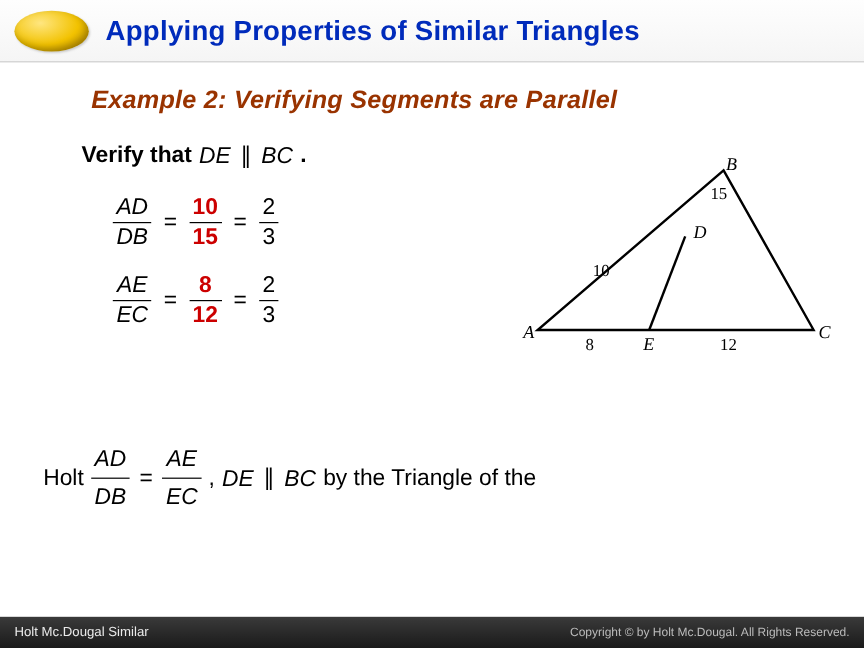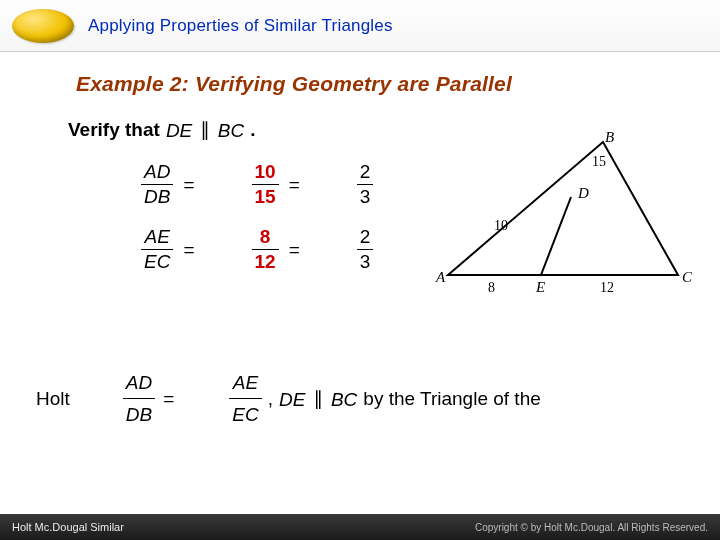--- a/index.html
+++ b/index.html
@@ -19,22 +19,22 @@
     position: relative;
   }
   .header-oval {
     width: 62px; height: 34px;
     border-radius: 50%;
     background: radial-gradient(ellipse at 35% 30%, #ffe680 0%, #f2c200 55%, #b38600 100%);
     box-shadow: inset -2px -3px 6px rgba(0,0,0,0.25), 1px 1px 2px rgba(0,0,0,0.2);
     flex-shrink: 0;
   }
   .header-title {
-    font-size: 17px;
-    font-weight: 400;
+    font-size: 23px;
+    font-weight: 700;
     color: #002bbb;
     margin-left: 14px;
     letter-spacing: 0.2px;
   }
   .subtitle-wrap {
     margin: 20px 40px 0 76px;
   }
   .subtitle {
     font-size: 21px;
     font-weight: 900;
@@ -50,21 +50,21 @@
     font-size: 19px;
     font-weight: bold;
     display: flex; align-items: center; gap: 6px; margin-left: 32px;
   }
   .seg { display:inline-flex; align-items:center; font-style:italic; font-weight:normal; line-height:0.7;}
   .seg .bar { border-top:1.5px solid #000; width:100%; height:0;}
   .seg .txt { font-size:19px; padding-top:2px;}
   .parallel { font-size:19px; padding:0 2px; font-weight:normal;}
   .eq-block { margin: 20px 0 0 58px; }
   .frac-row { display:flex; align-items:center; gap:8px; margin-bottom:18px; font-size:19px; }
-  .frac { display:inline-flex; flex-direction:column; align-items:center; text-align:center;margin-left:47px; }
+  .frac { display:inline-flex; flex-direction:column; align-items:center; text-align:center; }
   .frac .num { padding:0 3px 1px; }
   .frac .den { padding:1px 3px 0; border-top:1.5px solid #000; }
   .frac.it .num, .frac.it .den { font-style:italic; }
   .frac .num.red, .frac .den.red { color:#cc0000; font-weight:bold; font-style:normal;}
   .eqs { padding:0 2px; }
   .conclusion {
     position:absolute;
     left:36px; top:368px; width:660px;
     font-size:19px;
     line-height:1.55;
@@ -88,21 +88,21 @@
 </style>
 </head>
 <body>
 
 <div class="header">
   <div class="header-oval"></div>
   <div class="header-title">Applying Properties of Similar Triangles</div>
 </div>
 
 <div class="subtitle-wrap">
-  <div class="subtitle">Example 2: Verifying Geometry are Parallel</div>
+  <div class="subtitle">Example 2: Verifying Segments are Parallel</div>
 </div>
 
 <div class="content">
   <div class="verify-line">
     <span>Verify that</span>
     <span class="seg">
         <span class="bar"></span>
         <span class="txt">DE</span>
       </span>
     <span class="parallel">∥</span>

